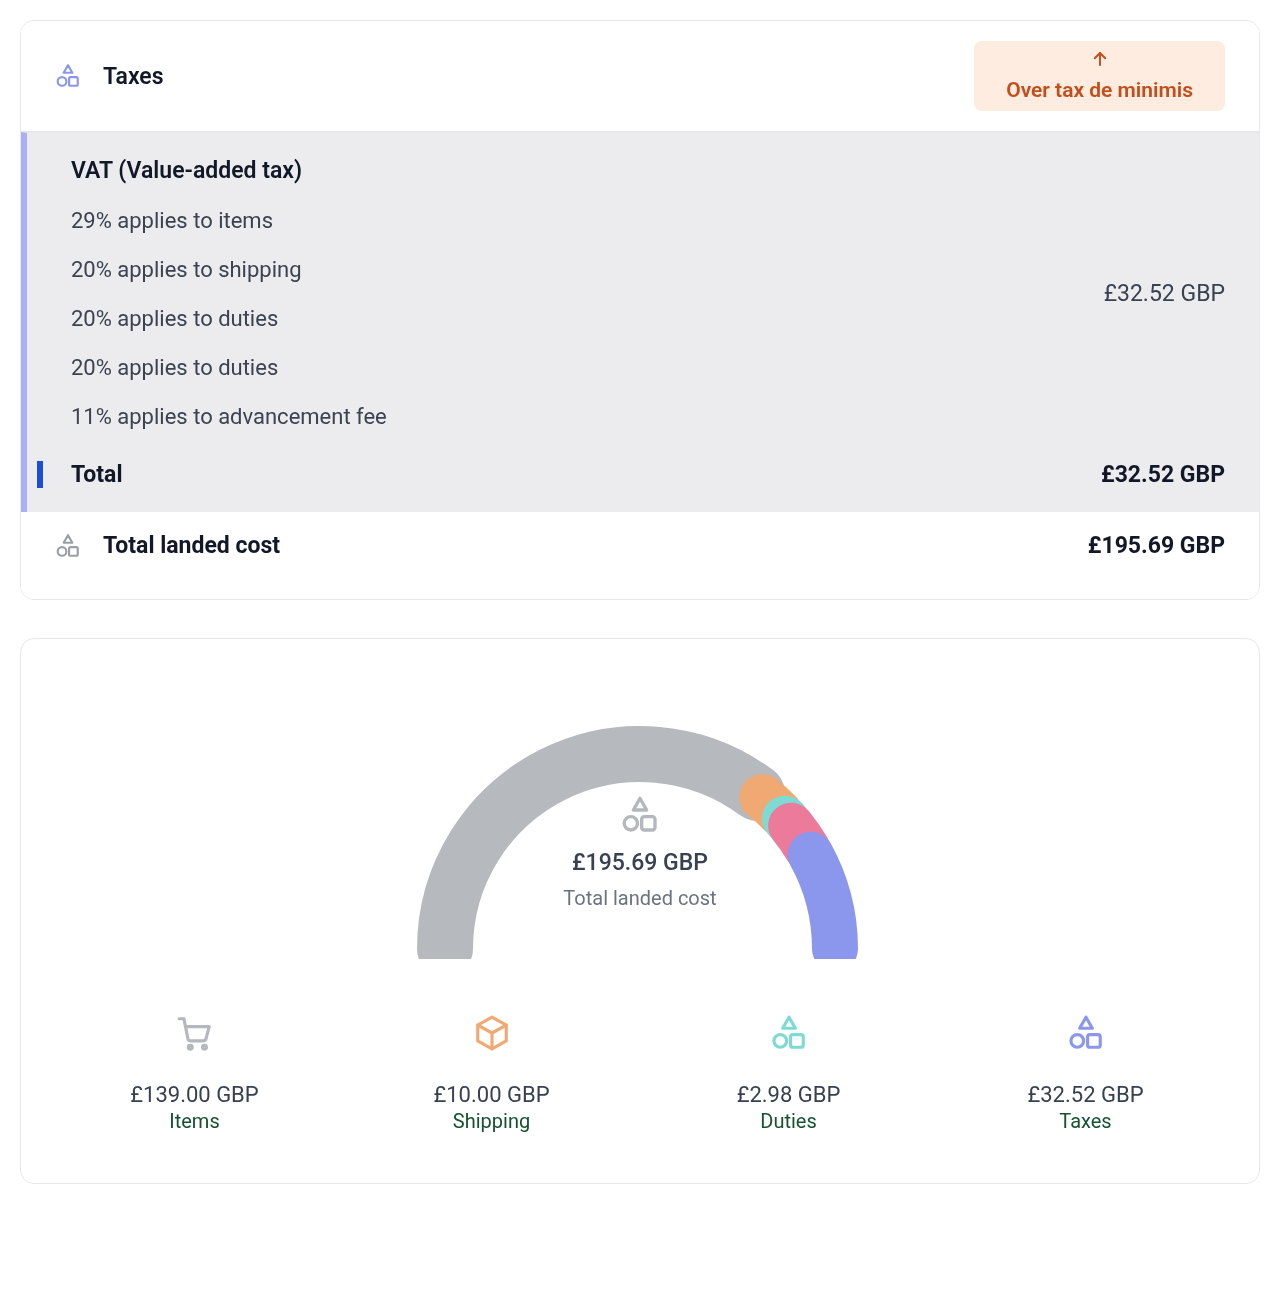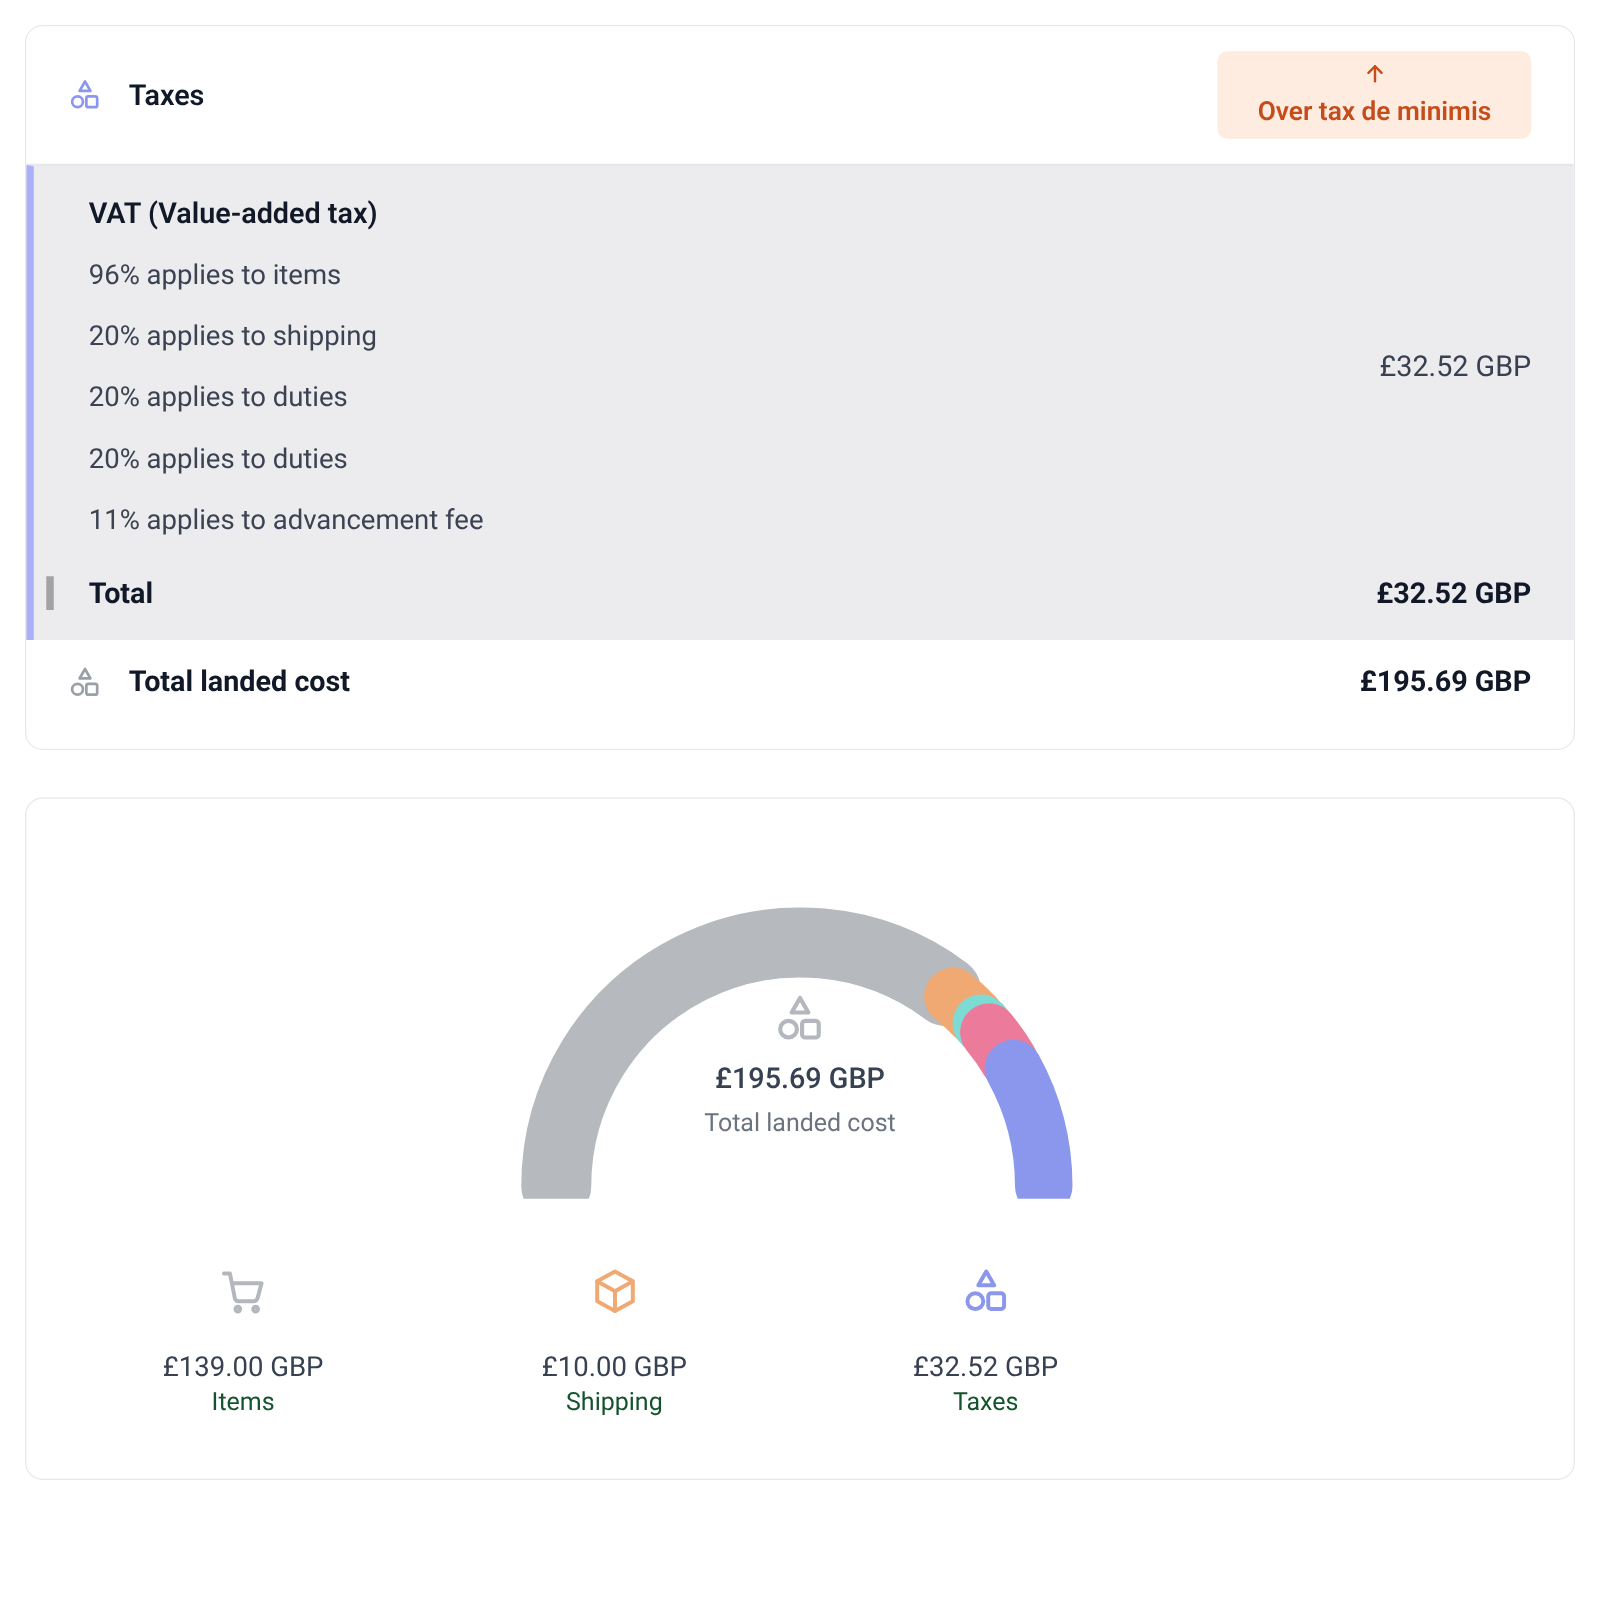--- a/index.html
+++ b/index.html
@@ -75,21 +75,21 @@
     white-space: nowrap;
   }
   .total-row {
     display: flex;
     align-items: center;
     justify-content: space-between;
     margin-top: 32px;
     font-weight: 700;
     font-size: 23px;
     color: #111827;
-    border-left: 6px solid #a3a3a3;
+    border-left: 6px solid #1d4ed8;
     margin-left: -34px;
     padding-left: 28px;
   }
   .landed-row {
     display: flex;
     align-items: center;
     justify-content: space-between;
     padding: 20px 34px 40px;
     background: #fff;
     gap: 22px;
@@ -168,21 +168,21 @@
           <path d="M5 11 L12 4 L19 11"></path>
       </svg>
       <span>Over tax de minimis</span>
     </div>
   </div>
 
   <div class="breakdown">
     <div class="breakdown-main">
       <div class="breakdown-left">
         <div class="breakdown-title">VAT (Value-added tax)</div>
-        <div class="breakdown-line">96% applies to items</div>
+        <div class="breakdown-line">29% applies to items</div>
         <div class="breakdown-line">20% applies to shipping</div>
         <div class="breakdown-line">20% applies to duties</div>
         <div class="breakdown-line">20% applies to duties</div>
         <div class="breakdown-line">11% applies to advancement fee</div>
       </div>
       <div class="breakdown-amount">£32.52 GBP</div>
     </div>
     <div class="total-row">
       <span>Total</span>
       <span>£32.52 GBP</span>
@@ -246,20 +246,31 @@
           <svg viewBox="0 0 24 24" fill="none" stroke="#f0a972" stroke-width="2" stroke-linecap="round" stroke-linejoin="round">
             <path d="M12 2 L21 7 V17 L12 22 L3 17 V7 Z"></path>
             <path d="M3 7 L12 12 L21 7"></path>
               <path d="M12 12 V22"></path>
           </svg>
         </span>
         <div class="legend-value">£10.00 GBP</div>
         <div class="legend-label">Shipping</div>
       </div>
 
+      <div class="legend-item">
+        <span class="legend-icon">
+          <svg viewBox="0 0 24 24" fill="none" stroke="#7ddbd4" stroke-width="2" stroke-linejoin="round" stroke-linecap="round">
+            <path d="M12 2 L16 9 L8 9 Z"></path>
+              <circle cx="6.5" cy="17" r="4"></circle>
+              <rect x="13" y="13" width="8" height="8" rx="1.5"></rect>
+          </svg>
+        </span>
+        <div class="legend-value">£2.98 GBP</div>
+        <div class="legend-label">Duties</div>
+      </div>
 
 
       <div class="legend-item">
         <span class="legend-icon">
           <svg viewBox="0 0 24 24" fill="none" stroke="#8b97ec" stroke-width="2" stroke-linejoin="round" stroke-linecap="round">
             <path d="M12 2 L16 9 L8 9 Z"></path>
               <circle cx="6.5" cy="17" r="4"></circle>
               <rect x="13" y="13" width="8" height="8" rx="1.5"></rect>
           </svg>
         </span>

